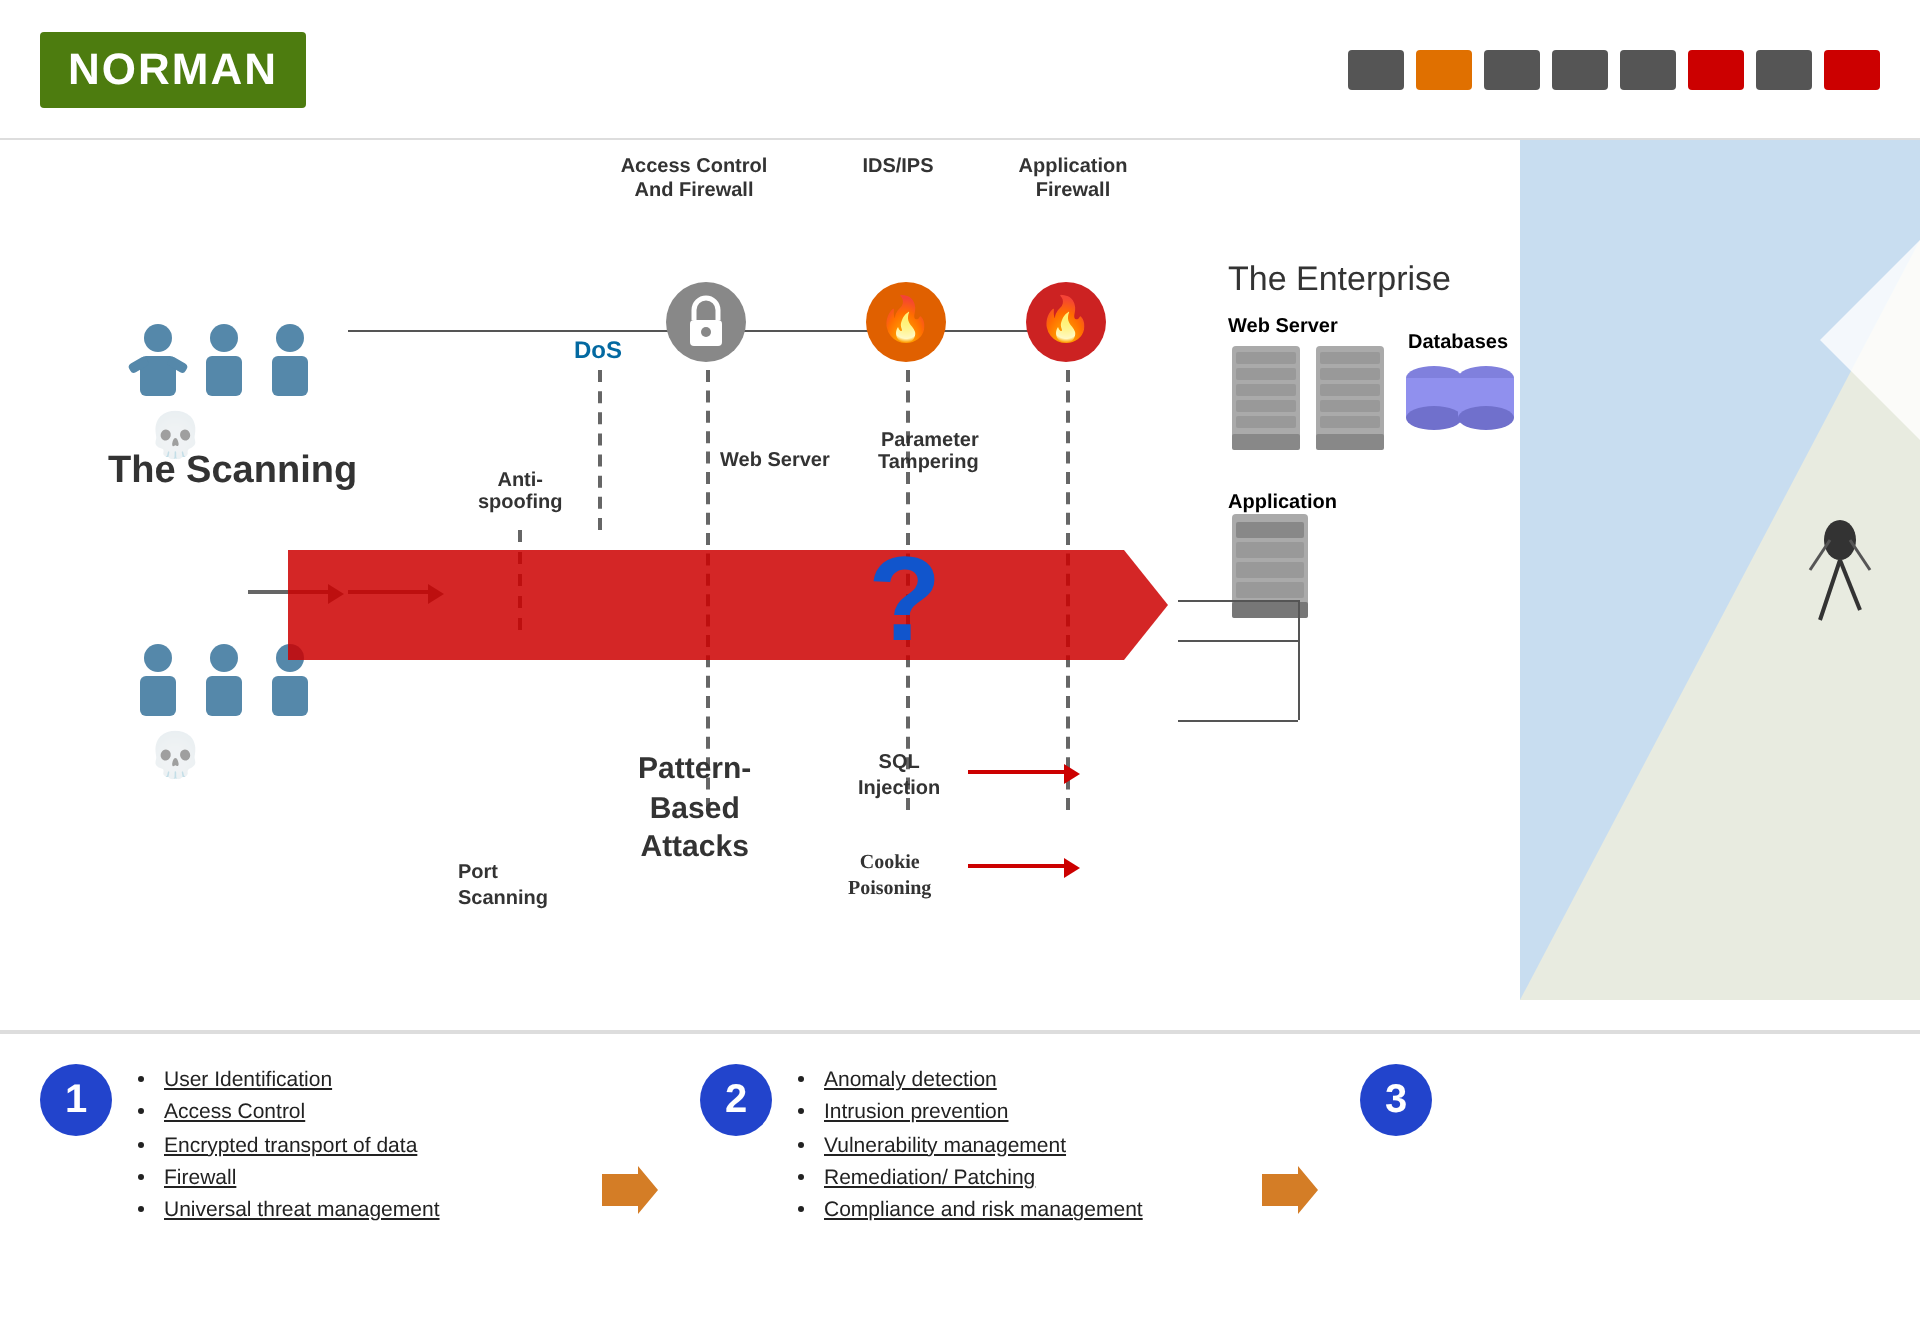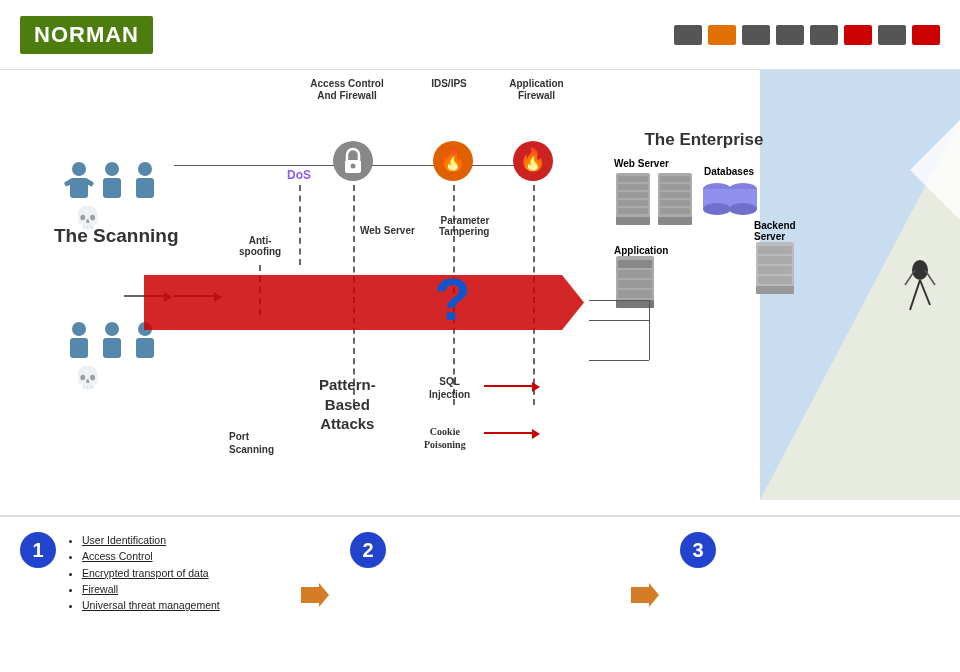--- a/index.html
+++ b/index.html
@@ -192,21 +192,21 @@
       text-align: center;
     }
 
     
     .dos-label {
       position: absolute;
       top: 98px;
       left: 243px;
       font-size: 12px;
       font-weight: bold;
-      color: #8b5cf6;
+      color: #0369a1;
     }
 
     
     .v-dot-line {
       position: absolute;
       border-left: 2px dashed #666;
     }
 
     
     .h-arrow {
@@ -362,21 +362,21 @@
           <rect x="6" y="18" width="18" height="20" rx="3" fill="#5588aa"></rect>
         </svg>
       <div style="position:absolute; top:45px; left:10px; font-size:22px; opacity:0.5;">💀</div>
     </div>
 
     <div style="position:absolute; top:205px; left:100px; width:440px; height:55px; background:#cc0000; clip-path:polygon(0 0, 95% 0, 100% 50%, 95% 100%, 0 100%); opacity:0.85; z-index:2;"></div>
 
     <div class="question-mark">?</div>
 
     <div class="enterprise-section">
-      <div style="font-size:17px; font-weight:bold; color:#333; margin-bottom:8px;text-align:center;">The Enterprise</div>
+      <div style="font-size:17px; font-weight:normal; color:#333; margin-bottom:8px;">The Enterprise</div>
 
       
       <div style="font-size:10px; font-weight:bold; margin-bottom:4px;">Web Server</div>
       <div style="display:flex; gap:4px; margin-bottom:8px;">
         <svg width="38" height="55" viewBox="0 0 38 55">
           <rect x="2" y="0" width="34" height="50" fill="#aaa" rx="2"></rect>
           <rect x="4" y="3" width="30" height="6" fill="#999" rx="1"></rect>
           <rect x="4" y="11" width="30" height="6" fill="#999" rx="1"></rect>
           <rect x="4" y="19" width="30" height="6" fill="#999" rx="1"></rect>
           <rect x="4" y="27" width="30" height="6" fill="#999" rx="1"></rect>
@@ -412,31 +412,20 @@
       <svg width="42" height="55" viewBox="0 0 42 55">
         <rect x="2" y="0" width="38" height="52" fill="#aaa" rx="2"></rect>
         <rect x="4" y="4" width="34" height="8" fill="#888" rx="1"></rect>
         <rect x="4" y="14" width="34" height="8" fill="#999" rx="1"></rect>
         <rect x="4" y="24" width="34" height="8" fill="#999" rx="1"></rect>
         <rect x="4" y="34" width="34" height="8" fill="#999" rx="1"></rect>
         <rect x="2" y="44" width="38" height="8" fill="#777" rx="1"></rect>
       </svg>
 
       
-      <div style="position:absolute; top:90px; left:140px;">
-        <div style="font-size:10px; font-weight:bold;">Backend<br>Server</div>
-        <svg width="42" height="55" viewBox="0 0 42 55">
-          <rect x="2" y="0" width="38" height="52" fill="#bbb" rx="2"></rect>
-          <rect x="4" y="4" width="34" height="8" fill="#aaa" rx="1"></rect>
-          <rect x="4" y="14" width="34" height="8" fill="#aaa" rx="1"></rect>
-          <rect x="4" y="24" width="34" height="8" fill="#aaa" rx="1"></rect>
-          <rect x="4" y="34" width="34" height="8" fill="#aaa" rx="1"></rect>
-          <rect x="2" y="44" width="38" height="8" fill="#999" rx="1"></rect>
-        </svg>
-      </div>
     </div>
 
     <div style="position:absolute; top:230px; left:545px; width:60px; border-top:1.5px solid #555;"></div>
     <div style="position:absolute; top:250px; left:545px; width:60px; border-top:1.5px solid #555;"></div>
     <div style="position:absolute; top:230px; left:605px; height:60px; border-left:1.5px solid #555;"></div>
     <div style="position:absolute; top:290px; left:545px; width:60px; border-top:1.5px solid #555;"></div>
 
     <div style="position:absolute; top:305px; left:275px; font-size:15px; font-weight:bold; color:#333; text-align:center; line-height:1.3;">Pattern-<br>Based<br>Attacks</div>
 
     <div style="position:absolute; top:305px; left:385px; font-size:10px; font-weight:bold; color:#333; text-align:center; line-height:1.3;">SQL<br>Injection</div>
@@ -468,20 +457,29 @@
     </div>
 
     <div class="step-arrow">
       <svg viewBox="0 0 28 24">
         <polygon points="0,4 18,4 18,0 28,12 18,24 18,20 0,20" fill="#cc6600" opacity="0.85"></polygon>
       </svg>
     </div>
 
     <div class="info-column">
       <div class="step-badge blue">2</div>
+      <div class="step-content">
+        <ul>
+          <li>Anomaly detection</li>
+          <li>Intrusion prevention</li>
+          <li>Vulnerability management</li>
+          <li>Remediation/ Patching</li>
+          <li>Compliance and risk management</li>
+        </ul>
+      </div>
     </div>
 
     <div class="step-arrow">
       <svg viewBox="0 0 28 24">
         <polygon points="0,4 18,4 18,0 28,12 18,24 18,20 0,20" fill="#cc6600" opacity="0.85"></polygon>
       </svg>
     </div>
 
     <div class="info-column">
       <div class="step-badge blue">3</div>

